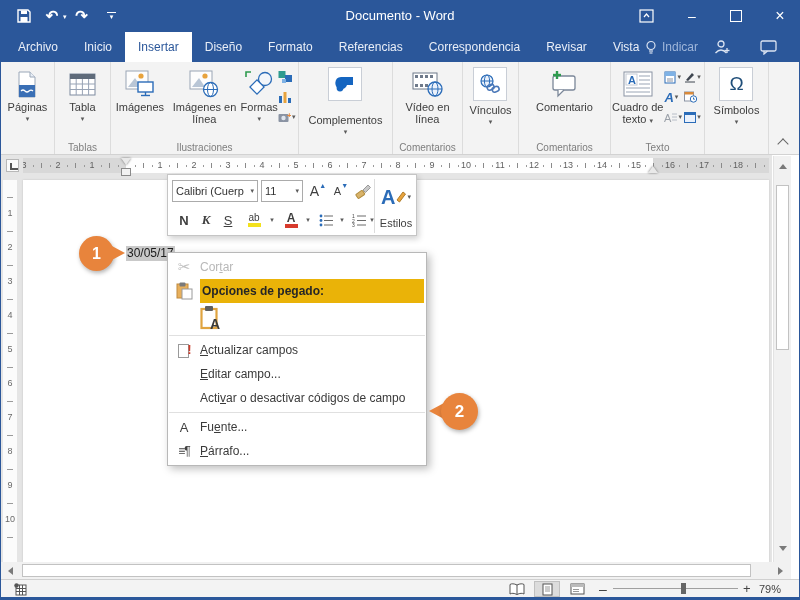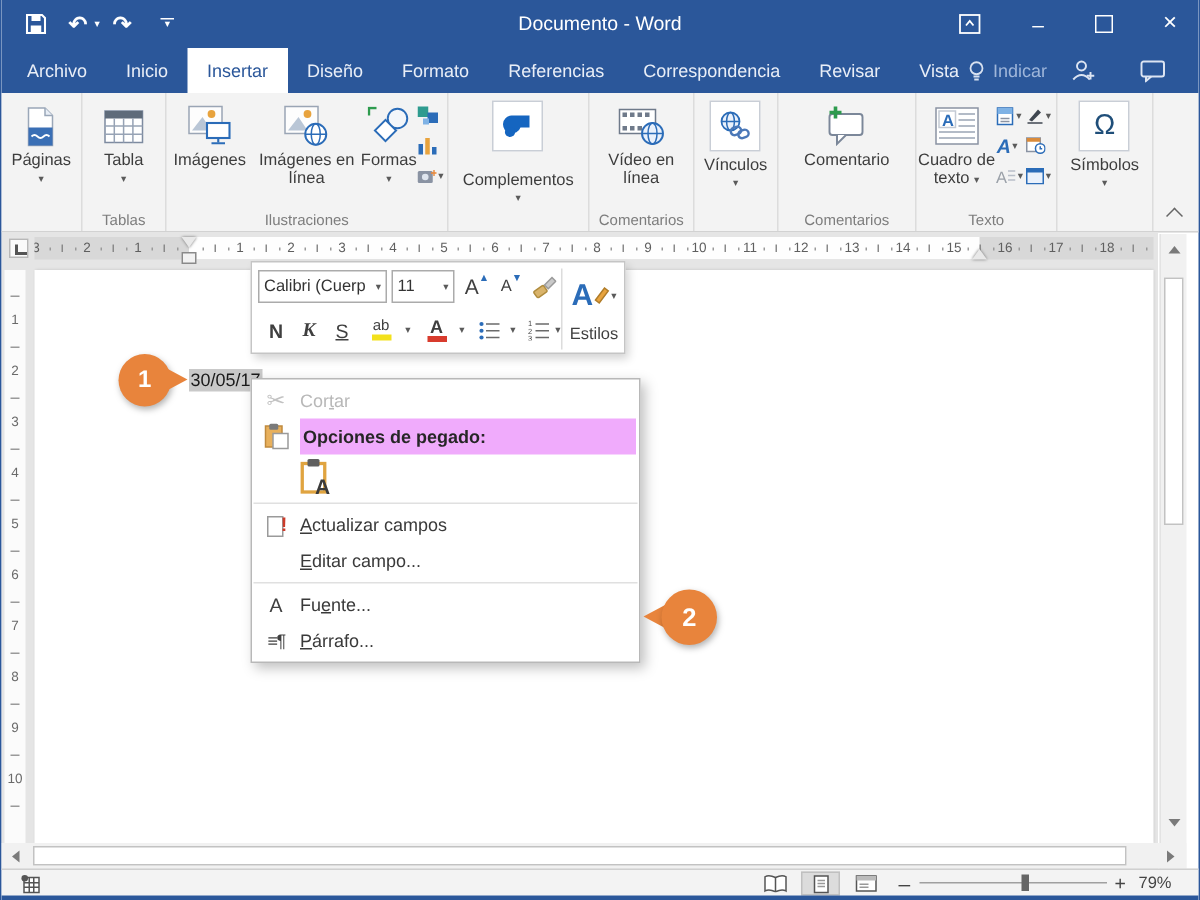--- a/index.html
+++ b/index.html
@@ -54,21 +54,21 @@
   .mcaret{font-size:7px;color:#5a5a5a}
   .ubar{display:block;width:13px;height:4px;margin-top:0px}
   .vdiv{position:absolute;width:1px;background:#dcdcdc}
   
   .cmenu{left:166px;top:252px;width:260px;background:#fff;border:1px solid #b8b8b8;box-shadow:3px 3px 8px rgba(0,0,0,.25);padding:2px 0;box-sizing:border-box}
   .mi{height:24px;display:flex;align-items:center;font-size:12px;color:#3a3a3a}
   .mi .ico{width:32px;display:flex;align-items:center;justify-content:center;flex:none}
   .mi.dis{color:#b8b8b8}
   .ak{text-decoration:underline}
   .mi.hdr{font-weight:bold;color:#262626}
-  .hdrband{background:#f0abfc;height:24px;display:flex;align-items:center;flex:1;padding-left:2px;margin-right:2px}
+  .hdrband{background:#eab308;height:24px;display:flex;align-items:center;flex:1;padding-left:2px;margin-right:2px}
   .pasterow{height:30px;display:flex;align-items:center}
   .msep{height:1px;background:#e0e0e0;margin:2px 1px}
   .pagebang{position:relative;width:13px;height:15px}
   .pagebang .pg{position:absolute;left:0;top:1px;width:9px;height:12px;border:1px solid #9a9a9a;background:#fff}
   .pagebang .bang{position:absolute;right:-1px;top:-1px;color:#cc3b2a;font-weight:bold;font-size:13px}
   
   .callout{border-radius:50%;background:#e8843c;color:#fff;font-weight:bold;display:flex;align-items:center;justify-content:center;filter:drop-shadow(1px 2px 2px rgba(0,0,0,.3))}
   .tail{width:0;height:0}
   
   .vscroll{left:772px;top:156px;width:18px;height:424px;background:#f1f1f1;border-left:1px solid #e3e3e3;box-sizing:border-box}
@@ -665,20 +665,24 @@
             <span class="pg"></span>
             <span class="bang">!</span>
           </span>
       </span>
       <span><span class="ak">A</span><span>ctualizar campos</span></span>
     </div>
     <div class="mi">
       <span class="ico"></span>
       <span><span class="ak">E</span><span>ditar campo...</span></span>
     </div>
+    <div class="mi">
+      <span class="ico"></span>
+      <span><span>Acti</span><span class="ak">v</span><span>ar o desactivar códigos de campo</span></span>
+    </div>
     <div class="msep"></div>
     <div class="mi">
       <span class="ico" style="font-size:13px;color:#3f3f3f">A</span>
       <span><span>Fu</span><span class="ak">e</span><span>nte...</span></span>
     </div>
     <div class="mi">
       <span class="ico" style="font-size:12px;color:#3f3f3f;letter-spacing:-1px">≡¶</span>
       <span><span class="ak">P</span><span>árrafo...</span></span>
     </div>
   </div>

